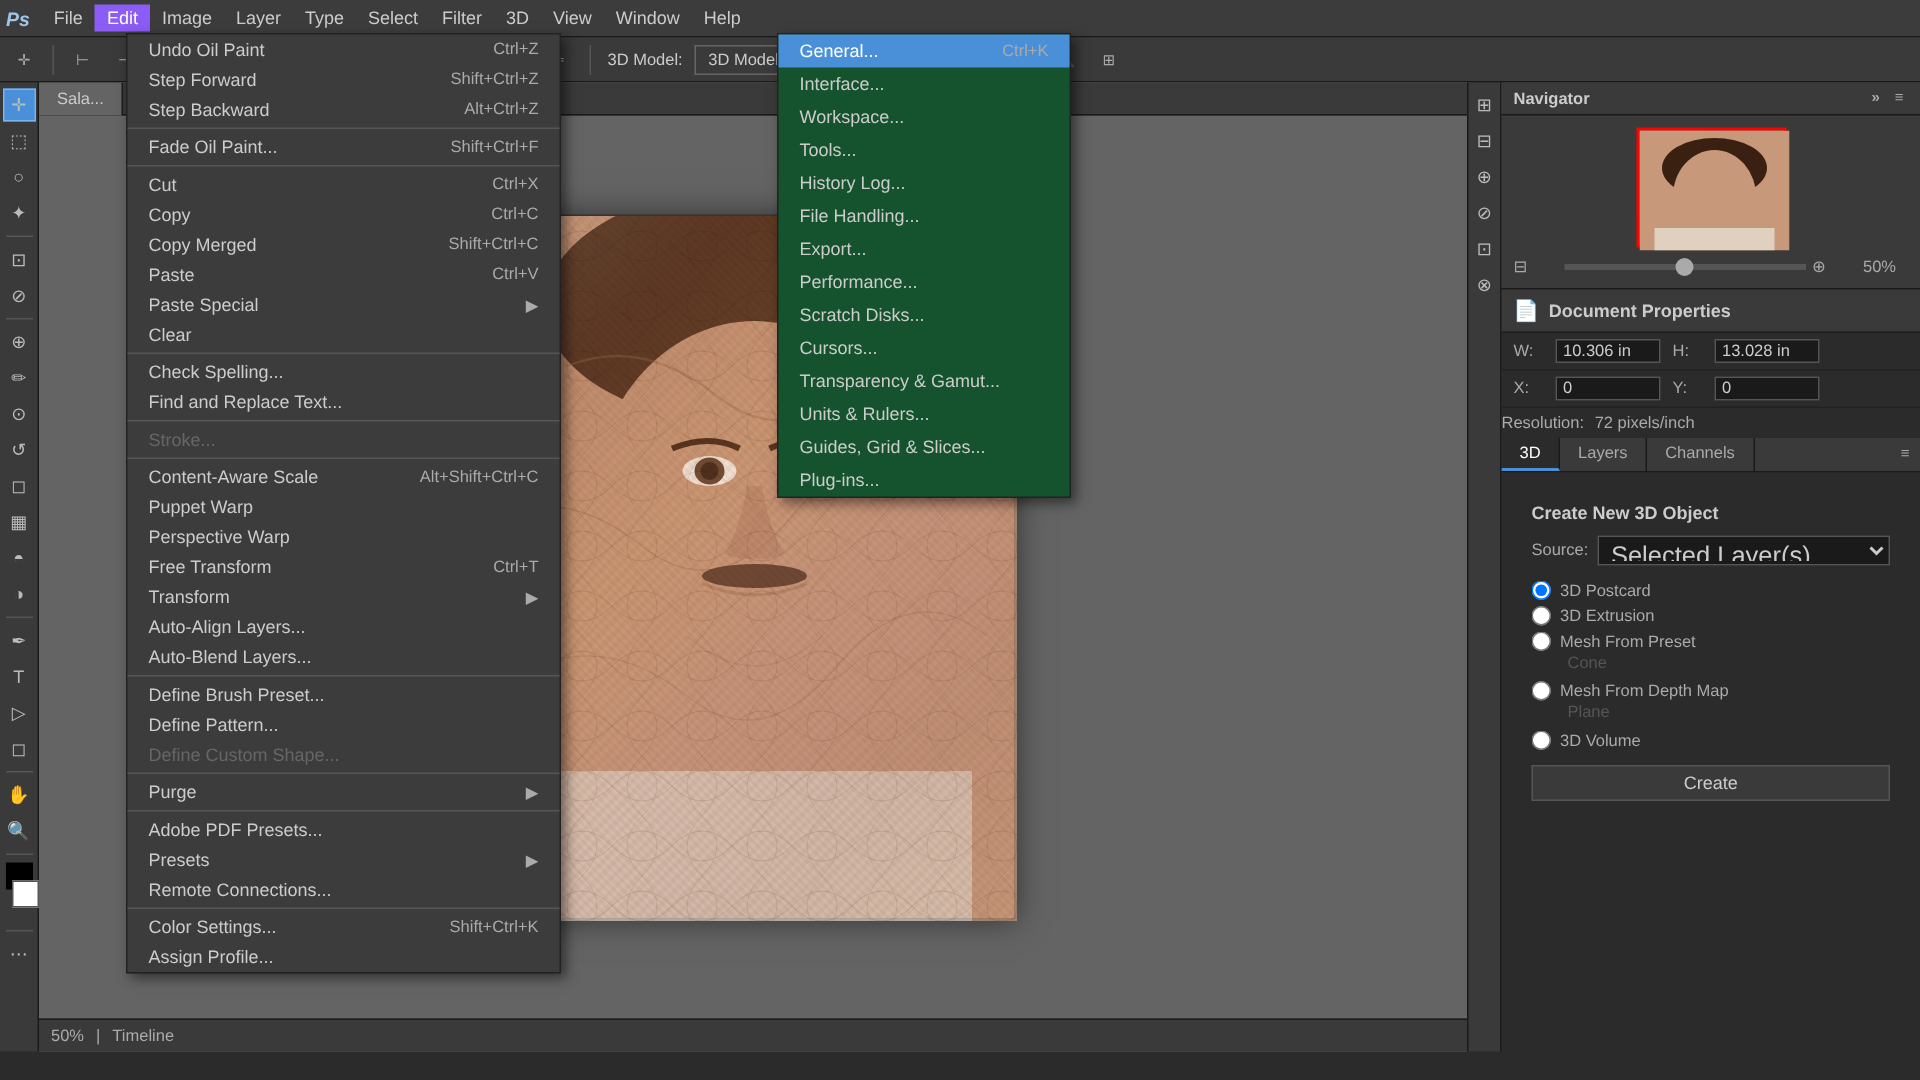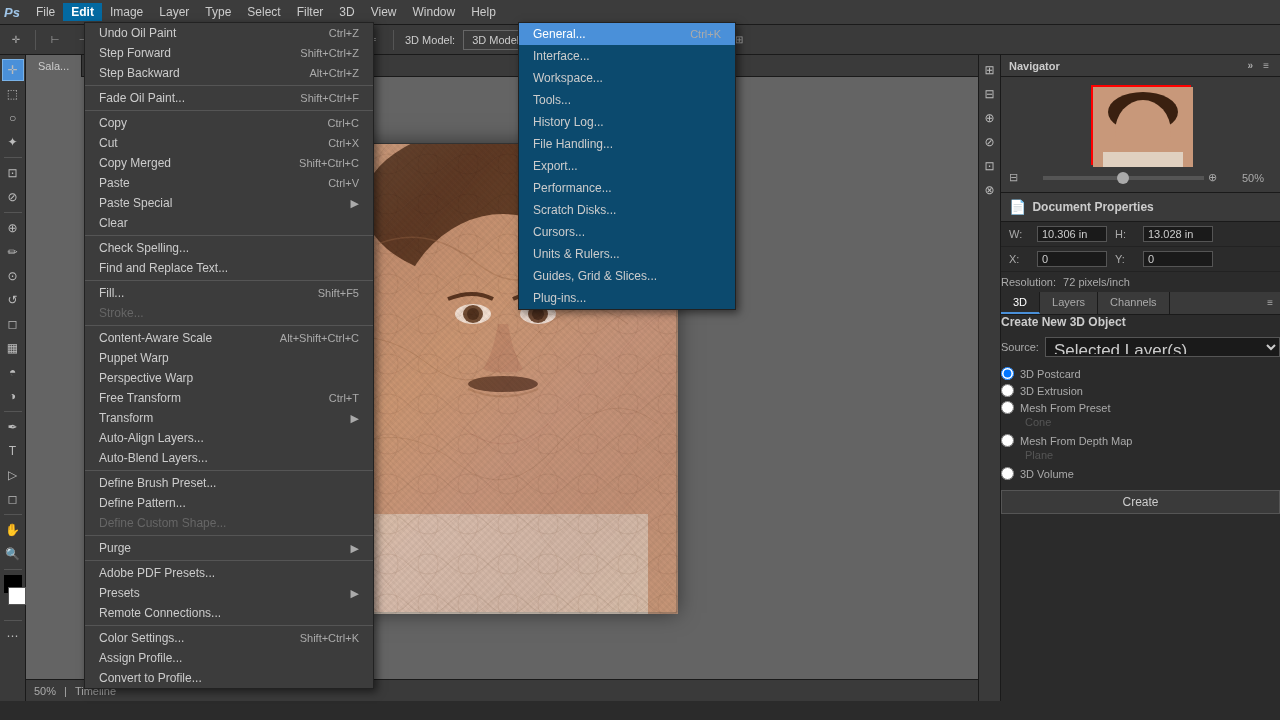--- a/index.html
+++ b/index.html
@@ -33,23 +33,22 @@
     .menu-item {
       padding: 2px 8px;
       cursor: pointer;
       font-size: 12px;
       color: #ccc;
     }
     .menu-item:hover, .menu-item.active {
       background: #5b5b5b;
     }
     .menu-item.active {
-      background: #0369a1;
+      background: #8b5cf6;
       color: #fff;
-      font-weight: bold;
     }
 
     
     #toolbar-row {
       display: flex;
       align-items: center;
       background: #3a3a3a;
       height: 30px;
       padding: 0 4px;
       border-bottom: 1px solid #1a1a1a;
@@ -295,21 +294,21 @@
       color: #aaa;
     }
     .panel-tab.active {
       background: #2b2b2b;
       color: #fff;
       border-bottom: 2px solid #4a90d9;
     }
 
     
     #panel-3d-content {
-      padding: 0;
+      padding: 20px;
     }
     .section-title {
       font-size: 12px;
       font-weight: bold;
       color: #ccc;
       margin-bottom: 8px;
     }
     .source-row {
       display: flex;
       align-items: center;
@@ -388,22 +387,22 @@
     }
     .menu-section-item.disabled { color: #666; cursor: default; }
     .menu-shortcut { font-size: 11px; color: #aaa; }
     .menu-divider { height: 1px; background: #555; margin: 2px 0; }
 
     
     #sub-menu {
       position: absolute;
       top: 22px;
       left: 518px;
-      width: 218px;
-      background: #0c4a6e;
+      width: 196px;
+      background: #14532d;
       border: 1px solid #222;
       box-shadow: 3px 3px 8px rgba(0,0,0,0.5);
       z-index: 101;
     }
     .sub-menu-item {
       display: flex;
       align-items: center;
       justify-content: space-between;
       padding: 4px 14px;
       cursor: pointer;
@@ -677,28 +676,28 @@
       <span>Step Backward</span>
       <span class="menu-shortcut">Alt+Ctrl+Z</span>
     </div>
     <div class="menu-divider"></div>
     <div class="menu-section-item">
       <span>Fade Oil Paint...</span>
       <span class="menu-shortcut">Shift+Ctrl+F</span>
     </div>
     <div class="menu-divider"></div>
     <div class="menu-section-item">
+      <span>Cut</span>
+      <span class="menu-shortcut">Ctrl+X</span>
+    </div>
+    <div class="menu-section-item">
       <span>Copy</span>
       <span class="menu-shortcut">Ctrl+C</span>
     </div>
     <div class="menu-section-item">
-      <span>Cut</span>
-      <span class="menu-shortcut">Ctrl+X</span>
-    </div>
-    <div class="menu-section-item">
       <span>Copy Merged</span>
       <span class="menu-shortcut">Shift+Ctrl+C</span>
     </div>
     <div class="menu-section-item">
       <span>Paste</span>
       <span class="menu-shortcut">Ctrl+V</span>
     </div>
     <div class="menu-section-item">
       <span>Paste Special</span>
       <span class="menu-shortcut">▶</span>
@@ -707,24 +706,20 @@
       <span>Clear</span>
     </div>
     <div class="menu-divider"></div>
     <div class="menu-section-item">
       <span>Check Spelling...</span>
     </div>
     <div class="menu-section-item">
       <span>Find and Replace Text...</span>
     </div>
     <div class="menu-divider"></div>
-    <div class="menu-section-item">
-      <span>Fill...</span>
-      <span class="menu-shortcut">Shift+F5</span>
-    </div>
     <div class="menu-section-item disabled">
       <span>Stroke...</span>
     </div>
     <div class="menu-divider"></div>
     <div class="menu-section-item">
       <span>Content-Aware Scale</span>
       <span class="menu-shortcut">Alt+Shift+Ctrl+C</span>
     </div>
     <div class="menu-section-item">
       <span>Puppet Warp</span>
@@ -772,23 +767,20 @@
     <div class="menu-section-item">
       <span>Remote Connections...</span>
     </div>
     <div class="menu-divider"></div>
     <div class="menu-section-item">
       <span>Color Settings...</span>
       <span class="menu-shortcut">Shift+Ctrl+K</span>
     </div>
     <div class="menu-section-item">
       <span>Assign Profile...</span>
-    </div>
-    <div class="menu-section-item">
-      <span>Convert to Profile...</span>
     </div>
   </div>
 
 <div id="sub-menu">
 
 <div class="sub-menu-item active">
       <span>General...</span>
       <span class="menu-shortcut">Ctrl+K</span>
     </div>
     <div class="sub-menu-item">
@@ -812,20 +804,23 @@
     <div class="sub-menu-item">
       <span>Performance...</span>
     </div>
     <div class="sub-menu-item">
       <span>Scratch Disks...</span>
     </div>
     <div class="sub-menu-item">
       <span>Cursors...</span>
     </div>
     <div class="sub-menu-item">
+      <span>Transparency &amp; Gamut...</span>
+    </div>
+    <div class="sub-menu-item">
       <span>Units &amp; Rulers...</span>
     </div>
     <div class="sub-menu-item">
       <span>Guides, Grid &amp; Slices...</span>
     </div>
     <div class="sub-menu-item">
       <span>Plug-ins...</span>
     </div>
   </div>
 

